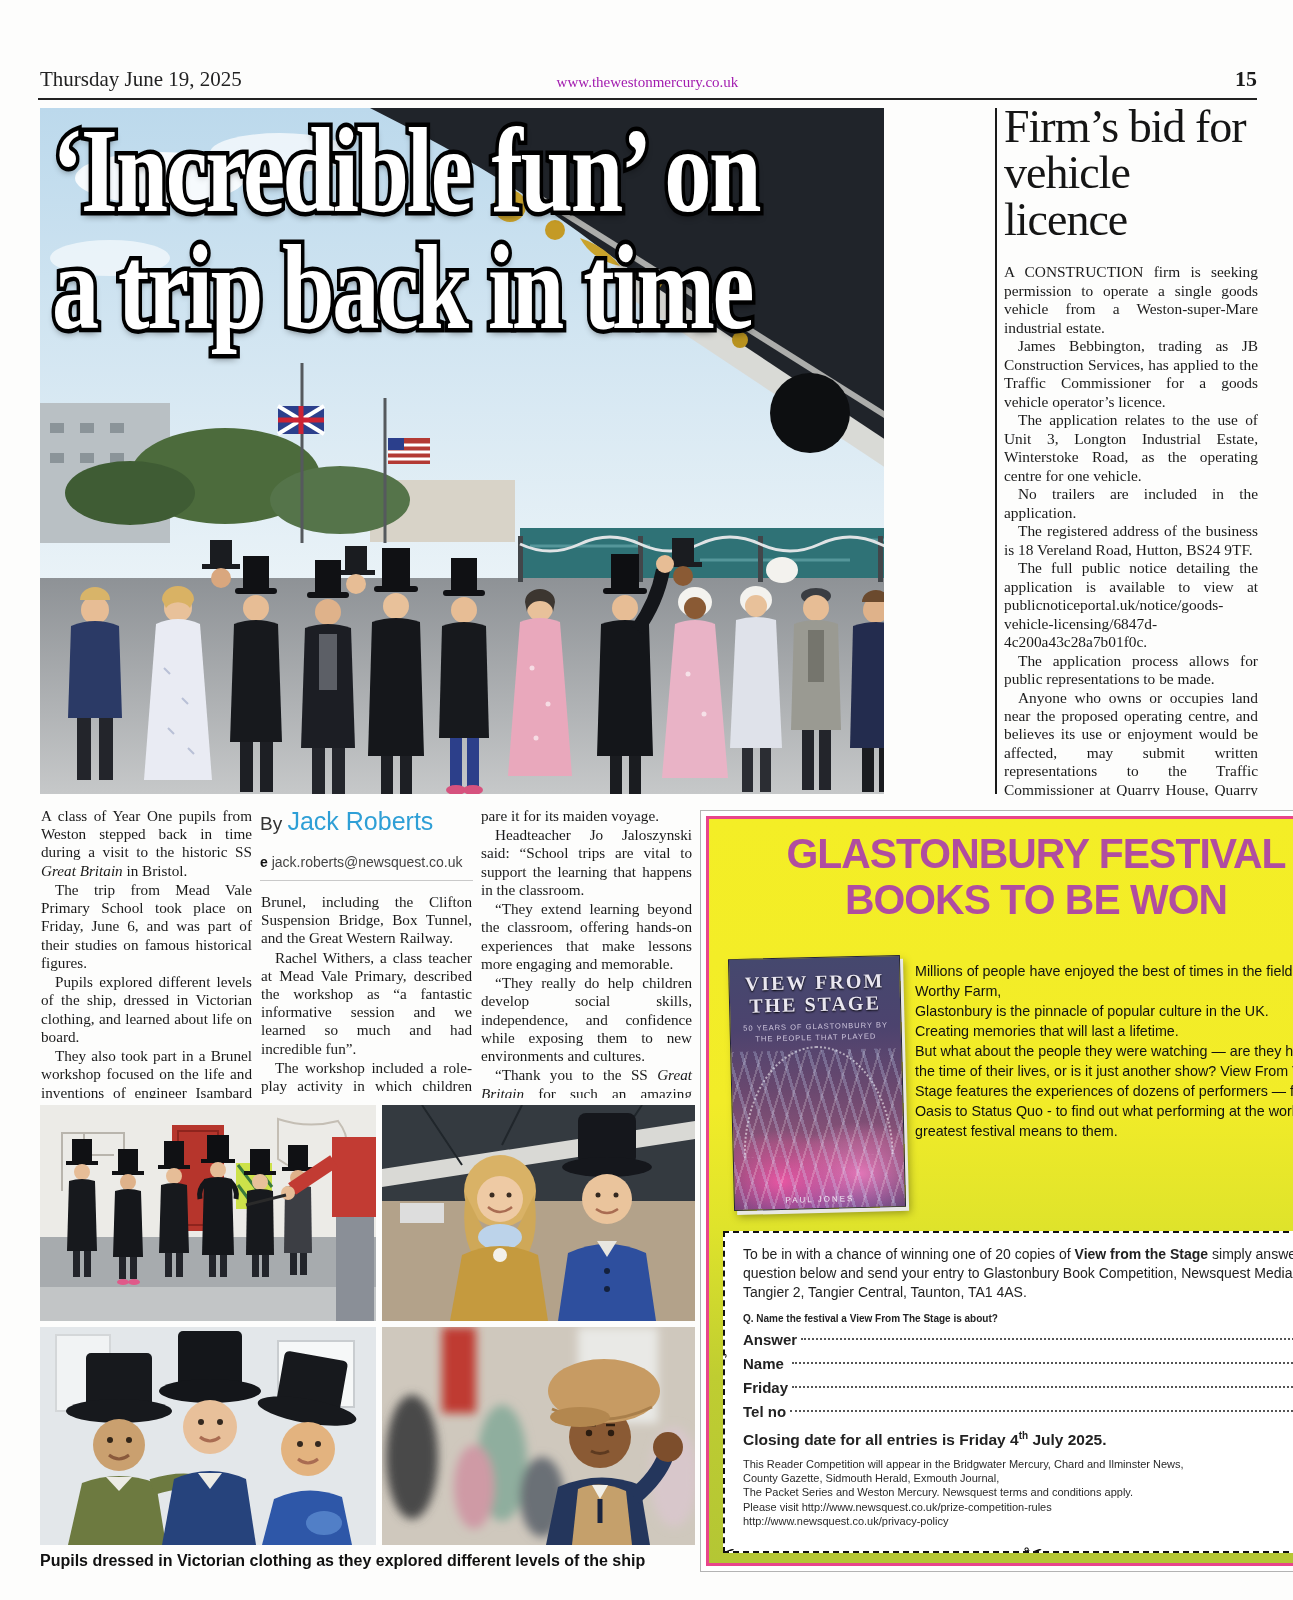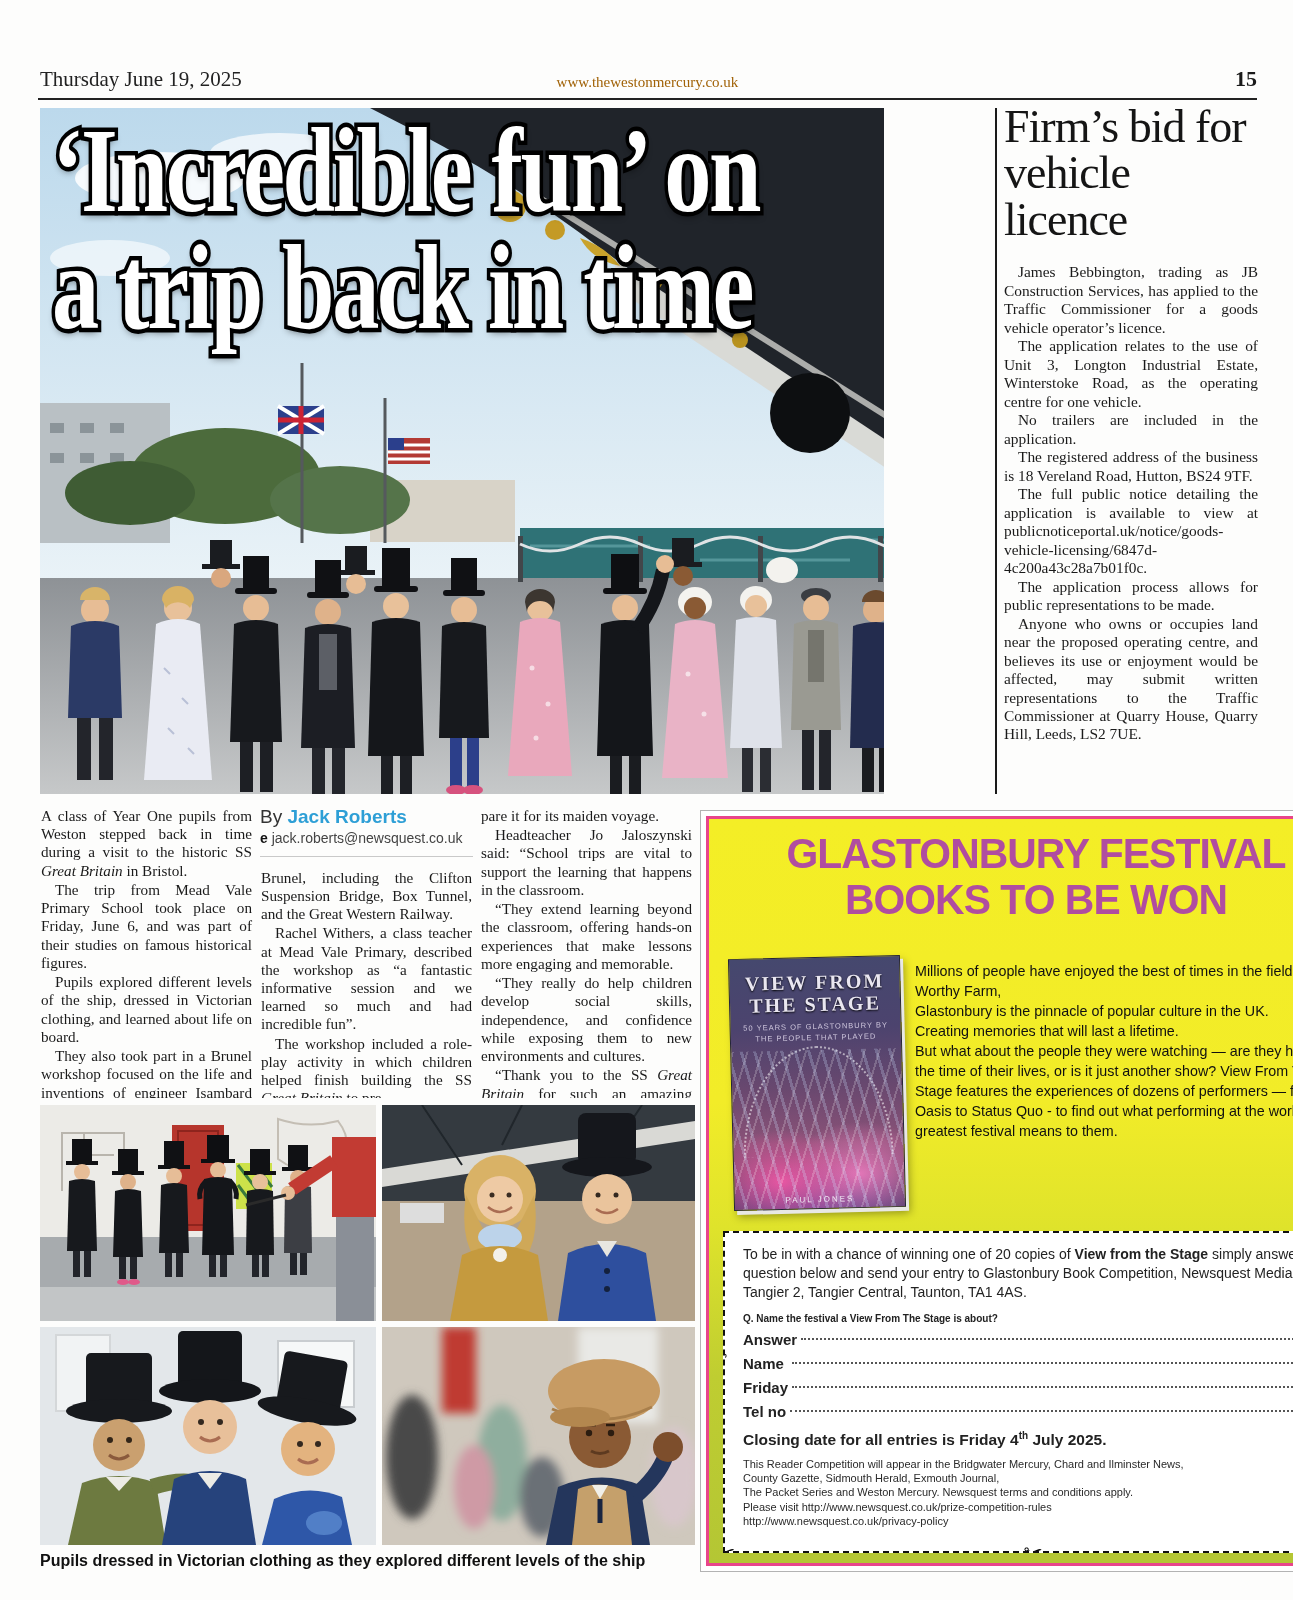--- a/index.html
+++ b/index.html
@@ -8,21 +8,21 @@
     font-family:"Liberation Serif",serif;color:#1a1a1a;overflow:hidden;
   }
   .it{font-style:italic;}
   .bd{font-weight:bold;}
 
   
   .masthead{position:absolute;left:38px;right:36px;top:52px;height:46px;
     border-bottom:2px solid #222;}
   .masthead .date{position:absolute;left:2px;bottom:6px;font-size:21px;color:#222;}
   .masthead .site{position:absolute;left:0;right:0;bottom:7px;text-align:center;
-    font-size:15px;color:#a16207;}
+    font-size:15px;color:#a21caf;}
   .masthead .pageno{position:absolute;right:0;bottom:6px;font-size:22px;font-weight:bold;}
 
   
   .main-photo{position:absolute;left:40px;top:108px;width:844px;height:686px;
     overflow:hidden;background:#9aa0a4;}
   .main-photo svg{display:block;}
   .photo-headline{position:absolute;left:12px;top:4px;width:1280px;
     font-family:"Liberation Serif",serif;font-weight:bold;
     font-size:121px;line-height:.97;letter-spacing:-3px;color:#fff;
     transform:scaleX(.78);transform-origin:0 0;}
@@ -42,22 +42,22 @@
   
   .col{position:absolute;top:806px;width:213px;font-size:15.2px;line-height:1.2;
     text-align:justify;height:292px;overflow:hidden;}
   .col p{margin:1px;}
   #col1{left:40px;}
   #col2{left:260px;}
   #col3{left:480px;}
   .byline{font-family:"Liberation Sans",sans-serif;border-bottom:1px solid #c9c9c9;
     padding-bottom:9px;margin-bottom:12px;}
   .byline .by{font-size:19px;color:#333;}
-  .byline .author{font-size:19px;color:#2e9fd6;font-weight:bold;}
-  .byline .email{font-size:14px;color:#444;margin-top:1px;}
+  .byline .author{font-size:25px;color:#2e9fd6;font-weight:normal;}
+  .byline .email{font-size:14px;color:#444;margin-top:18px;}
   .byline .email .e{font-weight:bold;color:#111;}
 
   
   .ad{position:absolute;left:700px;top:810px;width:672px;height:762px;
     border:1px solid #b3b3b3;padding:5px;box-sizing:border-box;background:#fff;}
   .ad-inner{position:relative;width:100%;height:100%;box-sizing:border-box;
     border:3px solid #e8458b;
     background:linear-gradient(180deg,#f4ee26 0%,#f2ec28 38%,#dfe32b 55%,#bfcd31 75%,#b4c634 100%);}
   .ad-head{margin-top:12px;text-align:center;font-family:"Liberation Sans",sans-serif;
     font-weight:bold;font-size:43px;line-height:1.06;color:#b04da0;
@@ -336,20 +336,21 @@
     <div class="hl-line" data-text="‘Incredible fun’ on">‘Incredible fun’ on</div>
     <div class="hl-line" data-text="a trip back in time">a trip back in time</div>
   </div>
 </div>
 
 <div class="vrule"></div>
 
 <div class="side">
   <h2>Firm’s bid for vehicle licence</h2>
   <div class="body">
+      <p><span>A CONSTRUCTION firm is seeking permission to operate a single goods vehicle from a Weston-super-Mare industrial estate.</span></p>
       <p class="ind"><span>James Bebbington, trading as JB Construction Services, has applied to the Traffic Commissioner for a goods vehicle operator’s licence.</span></p>
       <p class="ind"><span>The application relates to the use of Unit 3, Longton Industrial Estate, Winterstoke Road, as the operating centre for one vehicle.</span></p>
       <p class="ind"><span>No trailers are included in the application.</span></p>
       <p class="ind"><span>The registered address of the business is 18 Vereland Road, Hutton, BS24 9TF.</span></p>
       <p class="ind"><span>The full public notice detailing the application is available to view at publicnoticeportal.uk/notice/goods-vehicle-licensing/6847d-4c200a43c28a7b01f0c.</span></p>
       <p class="ind"><span>The application process allows for public representations to be made.</span></p>
       <p class="ind"><span>Anyone who owns or occupies land near the proposed operating centre, and believes its use or enjoyment would be affected, may submit written representations to the Traffic Commissioner at Quarry House, Quarry Hill, Leeds, LS2 7UE.</span></p>
     </div>
 </div>
 

